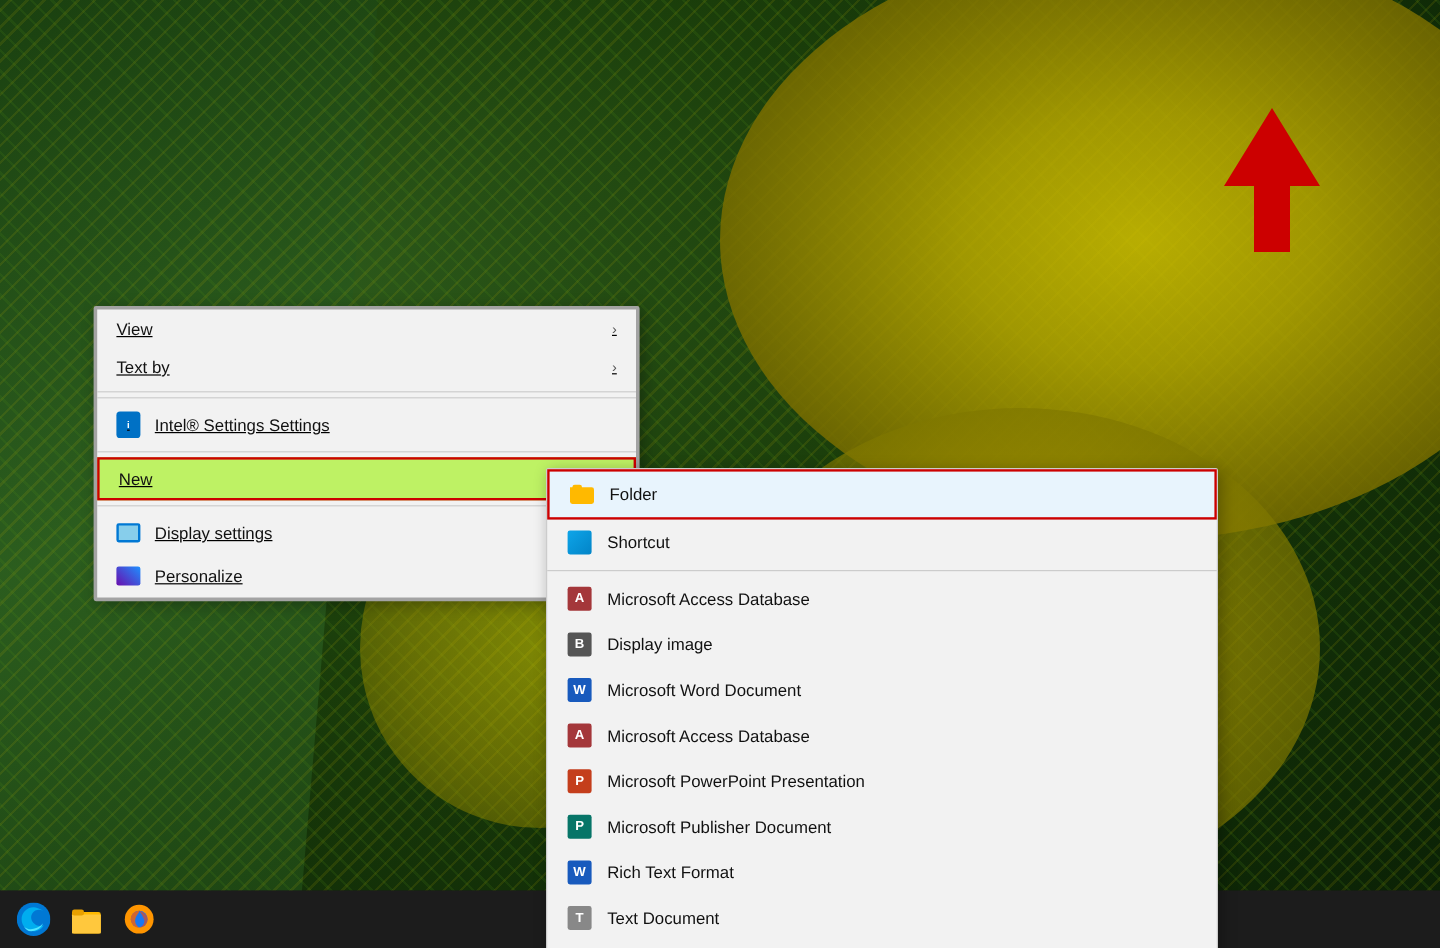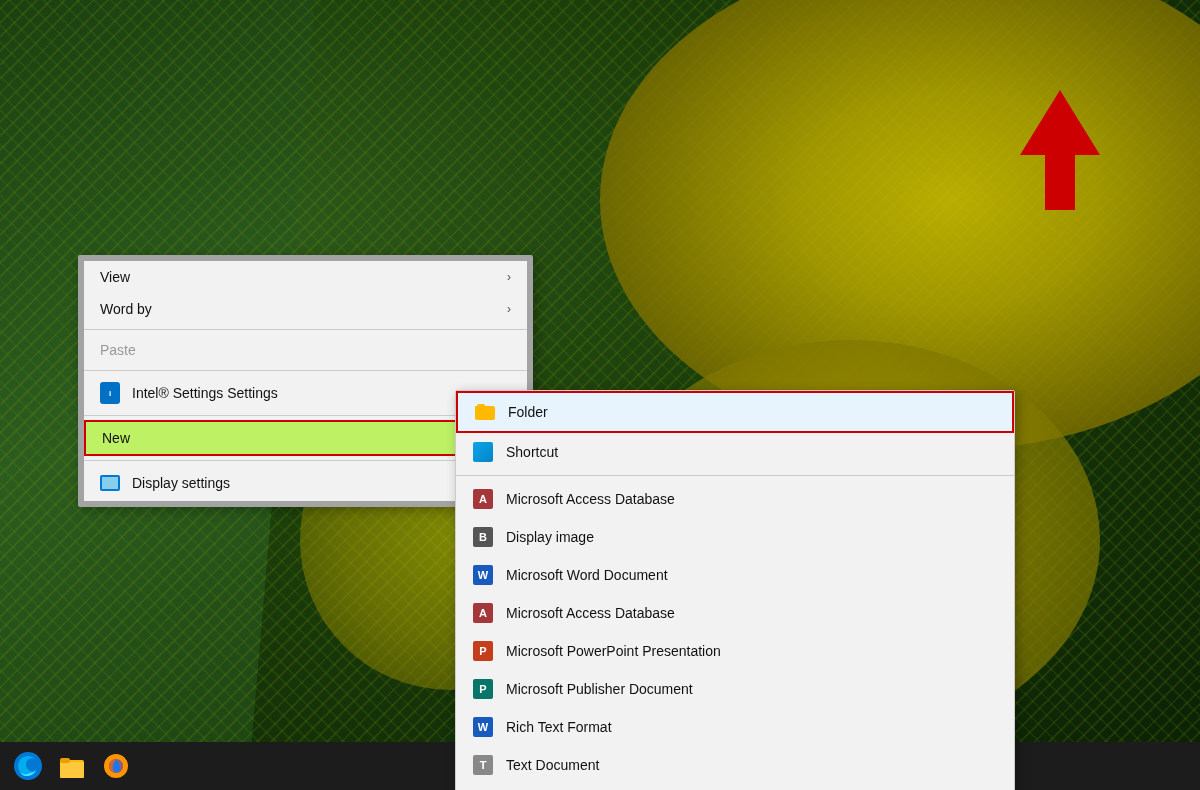--- a/index.html
+++ b/index.html
@@ -81,25 +81,26 @@
       border-radius: 4px;
       cursor: pointer;
     }
 
     
     .context-menu {
       position: absolute;
       left: 78px;
       top: 255px;
       background: #f2f2f2;
-      border: 6px solid #a3a3a3;
+      border: 3px solid #a3a3a3;
       box-shadow: 3px 3px 12px rgba(0,0,0,0.3);
       width: 455px;
       z-index: 100;
       border-radius: 2px;
+      text-decoration: underline;
     }
 
     .menu-item {
       padding: 8px 16px;
       display: flex;
       align-items: center;
       gap: 12px;
       cursor: pointer;
       font-size: 14px;
       color: #111;
@@ -249,30 +250,27 @@
 </div>
 
 <div class="context-menu">
 
   <div class="menu-item">
     <span>View</span>
     <span class="arrow">›</span>
   </div>
 
   <div class="menu-item">
-    <span>Word by</span>
+    <span>Text by</span>
     <span class="arrow">›</span>
   </div>
 
 
   <div class="menu-separator"></div>
 
-  <div class="menu-item disabled">
-    <span>Paste</span>
-  </div>
 
 
   <div class="menu-separator"></div>
 
   <div class="menu-item">
     <span class="menu-icon">
       <span class="intel-icon-box">i</span>
     </span>
     <span>Intel® Settings Settings</span>
   </div>
@@ -286,20 +284,26 @@
 
   <div class="menu-separator"></div>
 
   <div class="menu-item">
     <span class="menu-icon">
       <span class="display-icon"></span>
     </span>
     <span>Display settings</span>
   </div>
 
+  <div class="menu-item">
+    <span class="menu-icon">
+      <span class="personalize-icon"></span>
+    </span>
+    <span>Personalize</span>
+  </div>
 
 </div>
 
 <div class="submenu">
 
   <div class="submenu-item highlighted" style="border: 2.5px solid #cc0000; background: #e8f4fd;">
     <span class="submenu-icon">
       <span class="folder-icon-img">
         <span class="folder-tab"></span>
         <span class="folder-body"></span>

